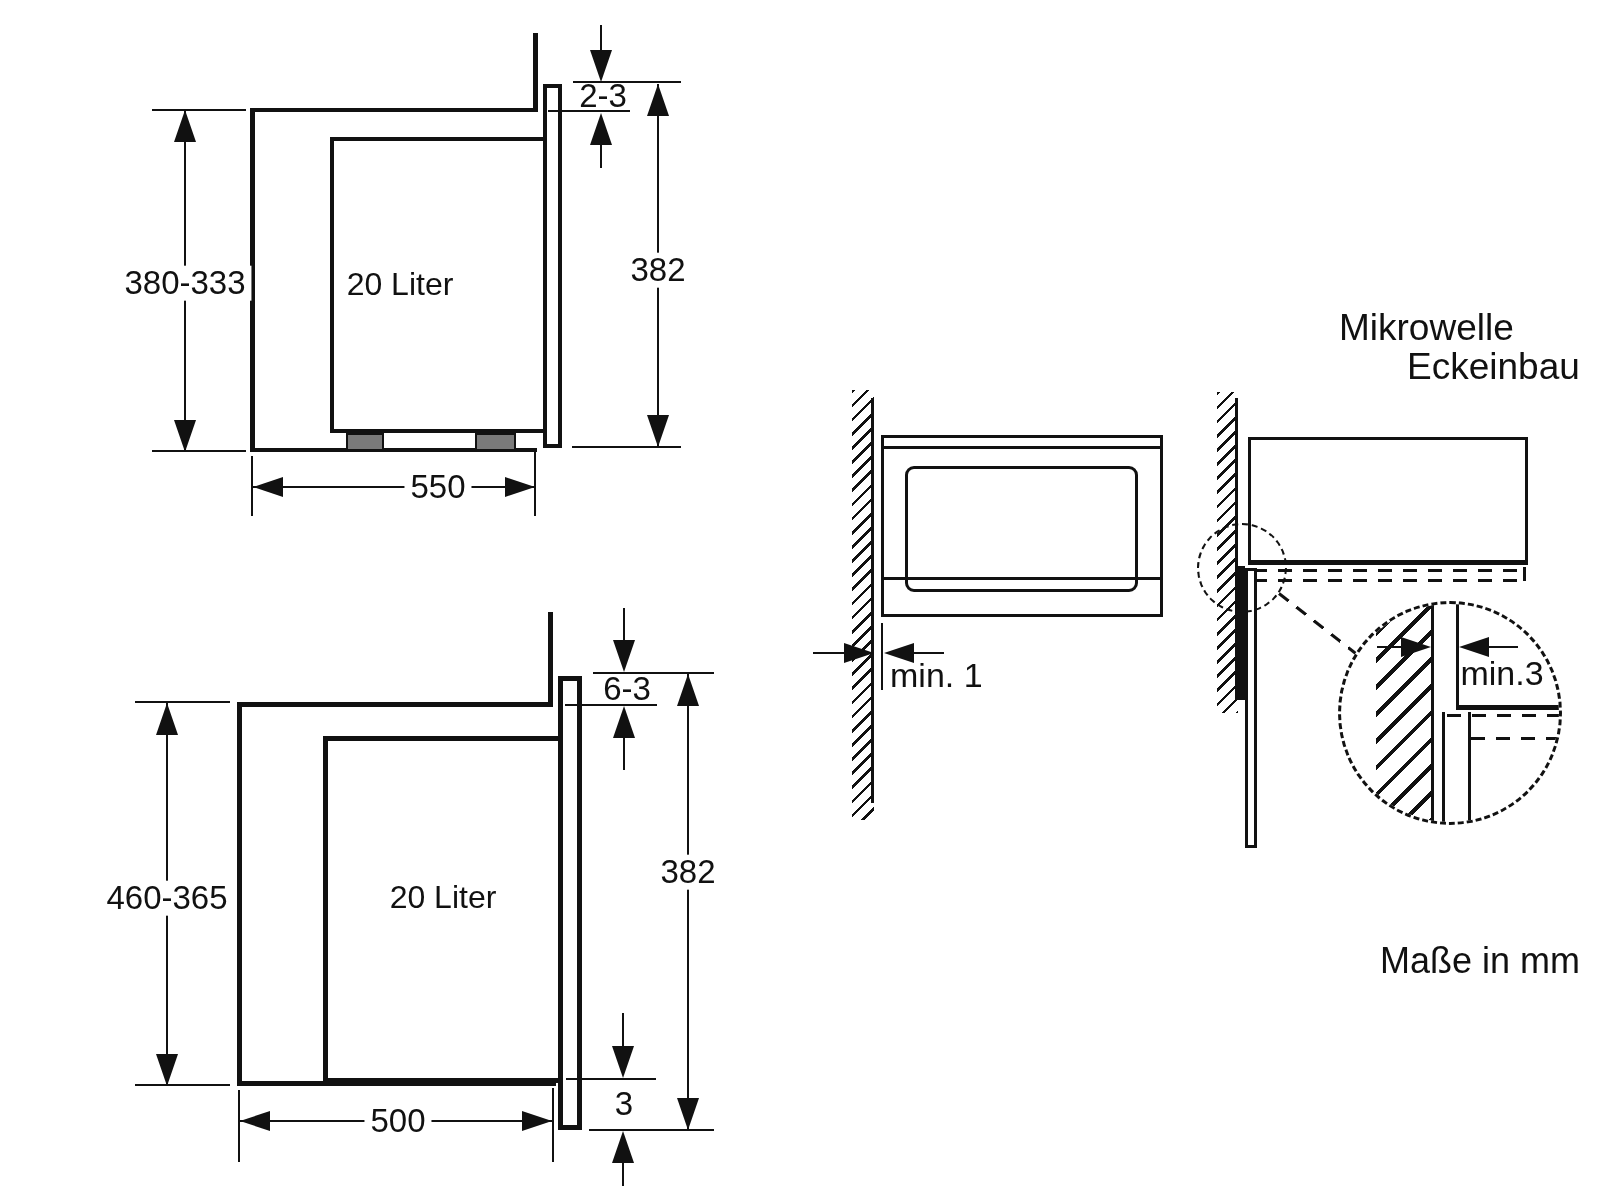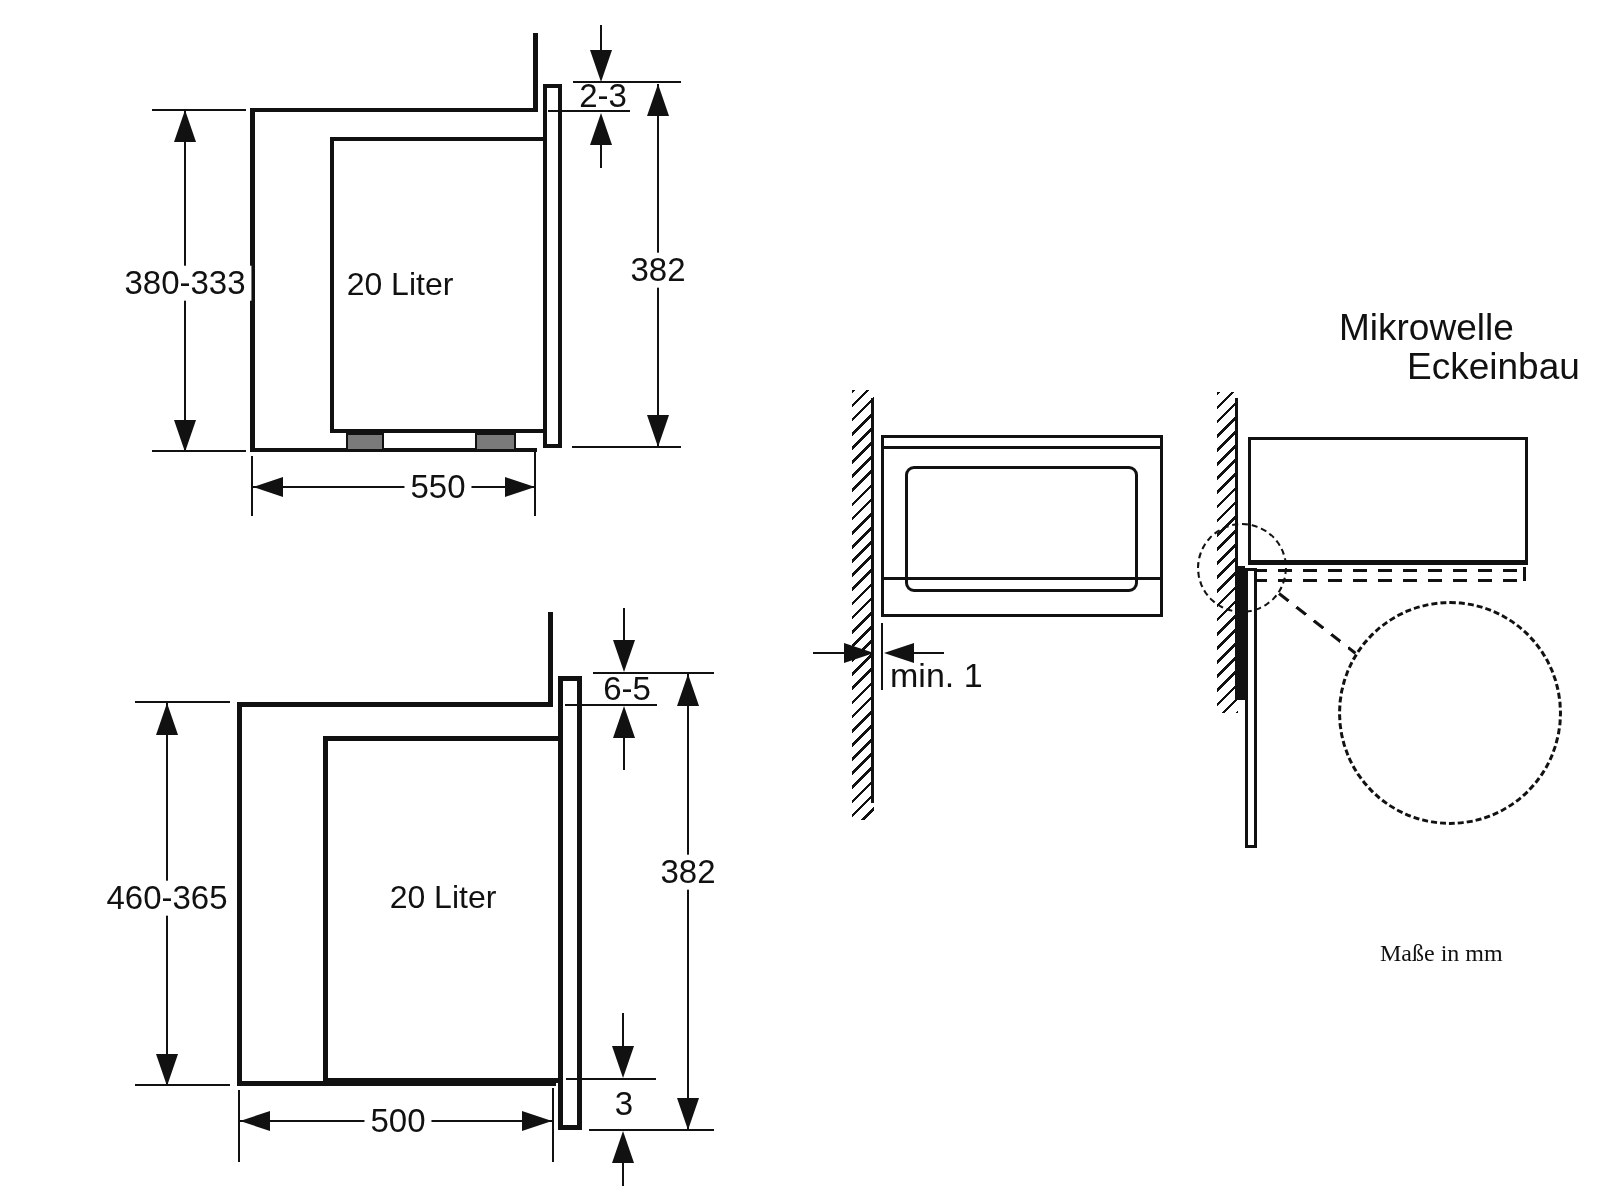--- a/index.html
+++ b/index.html
@@ -8,21 +8,21 @@
   .ln{position:absolute;background:#111;}
   .box{position:absolute;border:4px solid #111;background:#fff;box-sizing:border-box;}
   .box5{position:absolute;border:5px solid #111;background:#fff;box-sizing:border-box;}
   .box3{position:absolute;border:3px solid #111;background:#fff;box-sizing:border-box;}
   .noright{border-right:none;}
   .lbl{position:absolute;font-size:33px;line-height:1.05;white-space:nowrap;
        transform:translate(-50%,-50%);}
   .lbl.bg{background:#fff;padding:0 6px;}
   .lbl-left{position:absolute;font-size:34px;white-space:nowrap;}
   .title{position:absolute;font-size:37px;line-height:39px;white-space:nowrap;}
-  .note{position:absolute;font-size:24px;white-space:nowrap;font-family:Liberation Serif, serif;}
+  .note{position:absolute;font-size:36px;white-space:nowrap;}
   .vol{font-size:32px;}
   .ah{position:absolute;width:0;height:0;}
   .ah.up{border-left:11px solid transparent;border-right:11px solid transparent;border-bottom:32px solid #111;}
   .ah.down{border-left:11px solid transparent;border-right:11px solid transparent;border-top:32px solid #111;}
   .ah.left{border-top:10px solid transparent;border-bottom:10px solid transparent;border-right:30px solid #111;}
   .ah.right{border-top:10px solid transparent;border-bottom:10px solid transparent;border-left:30px solid #111;}
   .hatch{position:absolute;background:repeating-linear-gradient(135deg,#111 0 2.6px,transparent 2.6px 10px);}
   .hatch-lg{position:absolute;background:repeating-linear-gradient(135deg,#111 0 4px,transparent 4px 19px);}
   .dashh{position:absolute;height:3px;background:repeating-linear-gradient(90deg,#111 0 14px,transparent 14px 25px);}
   .dashv{position:absolute;width:3px;background:repeating-linear-gradient(180deg,#111 0 14px,transparent 14px 25px);}
@@ -88,21 +88,21 @@
   <div class="ln" style="left:135px;top:1084px;width:95px;height:2px;"></div>
   <div class="ln" style="left:166px;top:703px;width:2px;height:383px;"></div>
   <div class="ah up" style="left:156px;top:703px;"></div>
   <div class="ah down" style="left:156px;top:1054px;"></div>
   <div class="lbl bg" style="left:167px;top:898px;">460-365</div>
 
   <div class="ln" style="left:593px;top:672px;width:121px;height:2px;"></div>
   <div class="ln" style="left:565px;top:704px;width:92px;height:2px;"></div>
   <div class="ln" style="left:623px;top:608px;width:2px;height:32px;"></div>
   <div class="ah down" style="left:613px;top:640px;"></div>
-  <div class="lbl" style="left:627px;top:689px;">6-5</div>
+  <div class="lbl" style="left:627px;top:689px;">6-3</div>
   <div class="ah up" style="left:613px;top:706px;"></div>
   <div class="ln" style="left:623px;top:738px;width:2px;height:32px;"></div>
 
   <div class="ln" style="left:589px;top:1129px;width:125px;height:2px;"></div>
   <div class="ln" style="left:687px;top:674px;width:2px;height:456px;"></div>
   <div class="ah up" style="left:677px;top:674px;"></div>
   <div class="ah down" style="left:677px;top:1098px;"></div>
   <div class="lbl bg" style="left:688px;top:872px;">382</div>
 
   <div class="ln" style="left:566px;top:1078px;width:90px;height:2px;"></div>
@@ -144,16 +144,31 @@
   <div class="dashh" style="left:1253px;top:569px;width:273px;"></div>
   <div class="dashh" style="left:1253px;top:579px;width:268px;"></div>
   <div class="dashv" style="left:1523px;top:567px;height:14px;"></div>
   <div class="ln" style="left:1238px;top:566px;width:7px;height:134px;"></div>
   <div class="box3" style="left:1245px;top:568px;width:12px;height:280px;"></div>
 
   <div class="dcircle thin" style="left:1197px;top:523px;width:90px;height:90px;"></div>
   <div class="leader" style="left:1279px;top:592px;width:97px;transform:rotate(38deg);"></div>
   <div class="dcircle" style="left:1338px;top:601px;width:224px;height:224px;"></div>
 
+  <div class="detailclip" style="left:1341px;top:604px;width:218px;height:218px;">
+    <div class="hatch-lg" style="left:35px;top:0;width:58px;height:218px;"></div>
+    <div class="ln" style="left:90px;top:0;width:3px;height:218px;"></div>
+    <div class="ln" style="left:115px;top:0;width:3px;height:106px;"></div>
+    <div class="ln" style="left:117px;top:101px;width:103px;height:5px;"></div>
+    <div class="ln" style="left:36px;top:42px;width:30px;height:2px;"></div>
+    <div class="ah right" style="left:60px;top:33px;"></div>
+    <div class="ah left" style="left:118px;top:33px;"></div>
+    <div class="ln" style="left:148px;top:42px;width:29px;height:2px;"></div>
+    <div class="lbl" style="left:161px;top:70px;font-size:34px;">min.3</div>
+    <div class="dashh" style="left:106px;top:110px;width:113px;"></div>
+    <div class="ln" style="left:101px;top:108px;width:3px;height:110px;"></div>
+    <div class="ln" style="left:127px;top:108px;width:3px;height:110px;"></div>
+    <div class="dashh" style="left:130px;top:133px;width:89px;"></div>
+  </div>
 
   <div class="note" style="left:1380px;top:940px;">Maße in mm</div>
 
 </div>
 
 </body></html>

